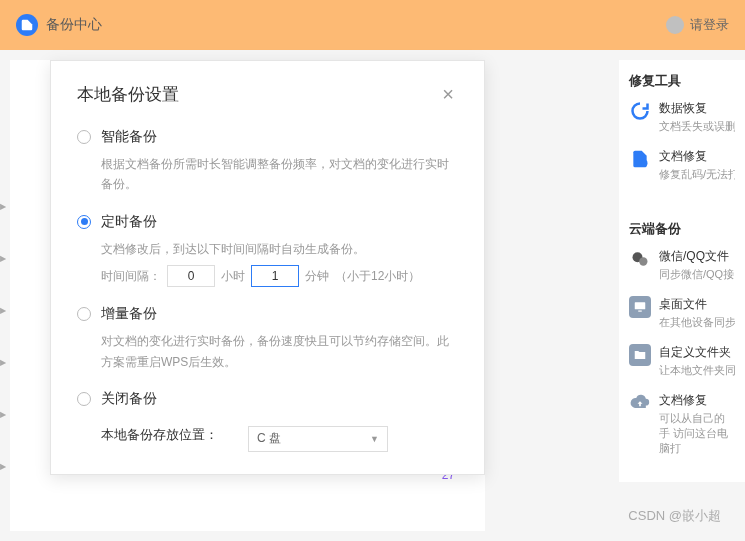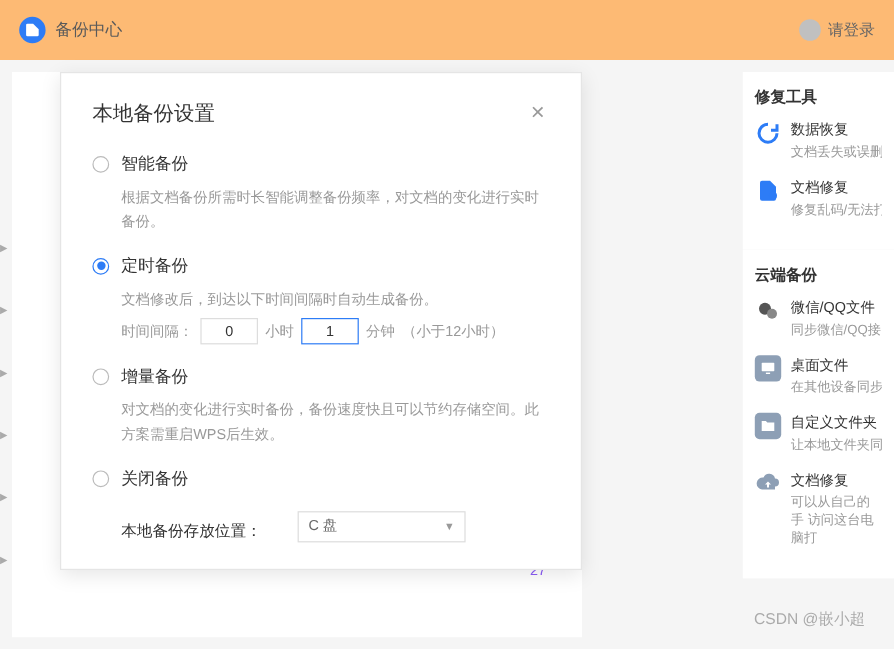--- a/index.html
+++ b/index.html
@@ -33,21 +33,21 @@
 .option { margin-bottom: 18px; }
 .opt-head { display: flex; align-items: center; gap: 10px; margin-bottom: 8px; }
 .radio { width: 14px; height: 14px; border: 1px solid #bbb; border-radius: 50%; display: flex; align-items: center; justify-content: center; flex-shrink: 0; }
 .radio.checked { border-color: #2d7cf6; }
 .radio.checked::after { content: ''; width: 7px; height: 7px; background: #2d7cf6; border-radius: 50%; }
 .opt-label { font-size: 14px; color: #333; }
 .opt-desc { font-size: 12px; color: #999; line-height: 1.7; padding-left: 24px; }
 .interval-row { padding-left: 24px; margin-top: 6px; font-size: 12px; color: #999; display: flex; align-items: center; gap: 6px; flex-wrap: wrap; }
 .num-input { width: 48px; height: 22px; border: 1px solid #ddd; text-align: center; font-size: 12px; color: #333; }
 .num-input.active { border-color: #2d7cf6; }
-.location { display: flex; align-items: flex-end; gap: 30px; margin-top: 10px; padding-left: 24px; }
+.location { display: flex; align-items: flex-start; gap: 30px; margin-top: 10px; padding-left: 24px; }
 .loc-label { font-size: 13px; color: #333; }
 .select { width: 140px; height: 26px; border: 1px solid #ddd; display: flex; align-items: center; justify-content: space-between; padding: 0 8px; font-size: 12px; color: #666; cursor: pointer; }
 .watermark { position: absolute; right: 24px; bottom: 16px; color: rgba(120,120,120,0.6); font-size: 13px; }
 </style>
 </head>
 <body>
 
 <div class="header">
   <div class="header-left">
     <span class="logo">

